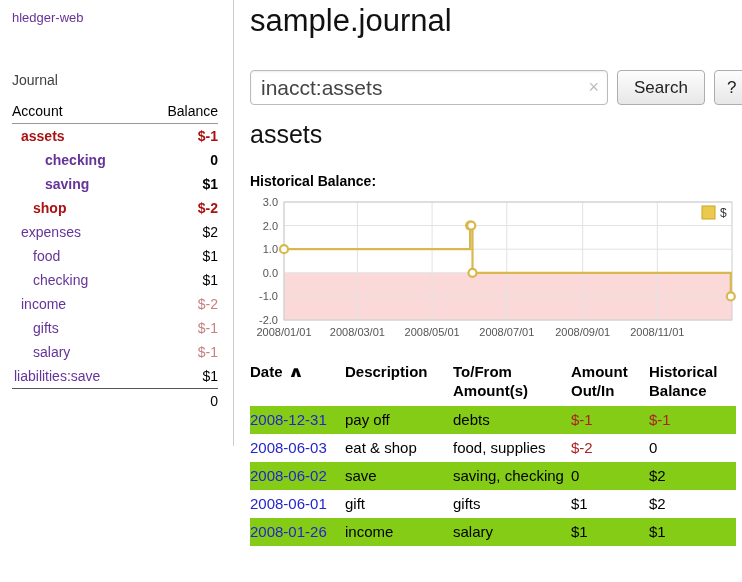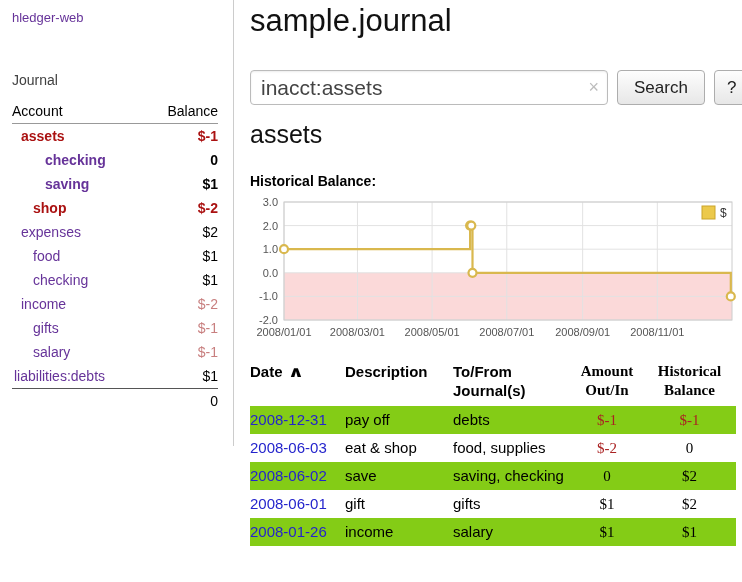--- a/index.html
+++ b/index.html
@@ -46,21 +46,21 @@
   h2.acctheading { font-size:25px; font-weight:400; color:#111; margin:14px 0 0 0; line-height:30px; }
   .chart-label { font-weight:bold; font-size:14px; margin-top:24px; line-height:17px; }
   #chart { display:block; margin-top:6px; }
   #chart text { font-family:"Liberation Sans","DejaVu Sans",sans-serif; }
 
   
   table.register { border-collapse:collapse; width:486px; margin-top:16px;
       font-size:15px; table-layout:fixed; }
   table.register th { text-align:left; vertical-align:top; font-weight:bold;
       padding:2px 6px 6px 0; line-height:19px; }
-  table.register th.right, table.register td.right { text-align:center;font-family:Liberation Serif, serif; }
+  table.register th.right, table.register td.right { text-align:left; }
   table.register td { padding:5px 6px 5px 0; vertical-align:top; line-height:18px; }
   tr.green { background:#84cc16; }
   .datelink { color:#2424cc; cursor:pointer; }
   td.neg { color:#aa2222; }
   .sort { display:inline-block; transform:scaleX(1.35); font-weight:bold; margin-left:3px; }
 </style>
 </head>
 <body>
 
 <div class="page">
@@ -110,21 +110,21 @@
           </tr>
           <tr>
             <td style="padding-left: 21px;"><span class="acct-link">gifts</span></td>
             <td class="bal negsoft">$-1</td>
           </tr>
           <tr>
             <td style="padding-left: 21px;"><span class="acct-link">salary</span></td>
             <td class="bal negsoft">$-1</td>
           </tr>
           <tr>
-            <td style="padding-left: 2px;"><span class="acct-link">liabilities:debts</span></td>
+            <td style="padding-left: 2px;"><span class="acct-link">liabilities:save</span></td>
             <td class="bal">$1</td>
           </tr>
         </tbody>
       <tfoot>
         <tr>
           <td></td>
           <td class="bal">0</td>
         </tr>
       </tfoot>
     </table>
@@ -193,21 +193,21 @@
       <thead>
           <tr id="register-head-row">
             <th>
               <div>Date <span class="sort">∧</span></div>
             </th>
             <th>
               <div>Description</div>
             </th>
             <th>
               <div>To/From</div>
-              <div>Journal(s)</div>
+              <div>Amount(s)</div>
             </th>
             <th class="right">
               <div>Amount</div>
               <div>Out/In</div>
             </th>
             <th class="right">
               <div>Historical</div>
               <div>Balance</div>
             </th>
           </tr>

